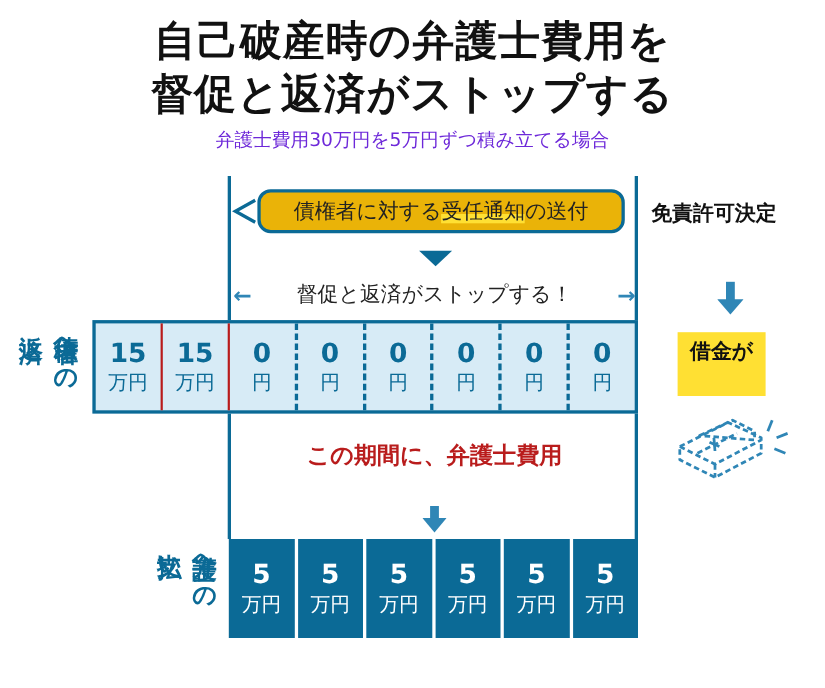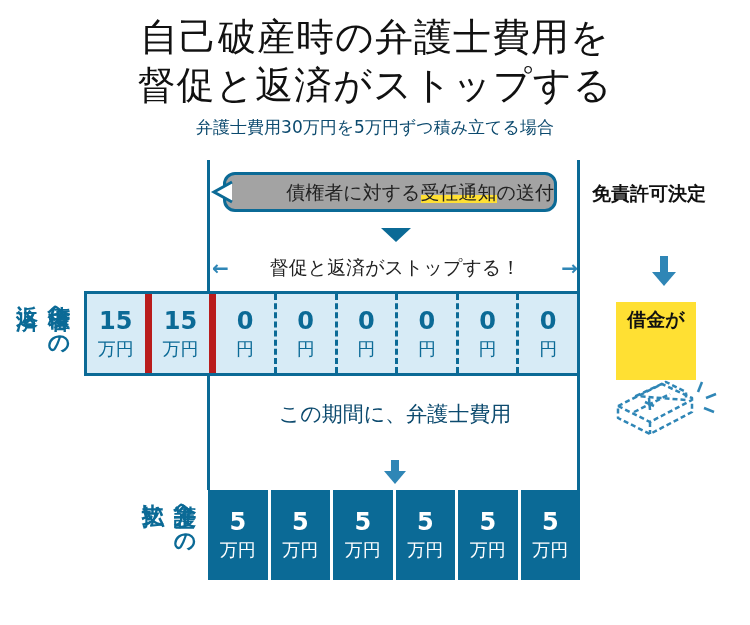--- a/index.html
+++ b/index.html
@@ -1,41 +1,41 @@
 <!DOCTYPE html>
 <html><head>
 <meta charset="utf-8">
 <style>
   html, body { margin:0; padding:0; }
   body { width:750px; height:625px; background:#ffffff; position:relative; overflow:hidden;
          font-family:"DejaVu Sans","Liberation Sans",sans-serif; color:#1a1a1a; }
   .abs { position:absolute; }
-  .title { left:0; width:750px; text-align:center; font-weight:normal; font-size:38px; line-height:46px; color:#111; letter-spacing:1px; }
-  .subtitle { left:0; width:750px; text-align:center; font-size:17px; color:#0c4a6e; top:116px; }
+  .title { left:0; width:750px; text-align:center; font-weight:bold; font-size:38px; line-height:46px; color:#111; letter-spacing:1px; }
+  .subtitle { left:0; width:750px; text-align:center; font-size:17px; color:#6d28d9; top:116px; }
   .vline { background:#0b6a96; width:3px; }
-  .bubble { left:223px; top:172px; width:334px; height:40px; border:3px solid #0b6a96; border-radius:12px; background:#a3a3a3;
-            box-sizing:border-box; font-size:19px; line-height:34px; text-align:right; color:#222; }
+  .bubble { left:234px; top:172px; width:334px; height:40px; border:3px solid #0b6a96; border-radius:12px; background:#eab308;
+            box-sizing:border-box; font-size:19px; line-height:34px; text-align:center; color:#222; }
   .bubble .hl { background:linear-gradient(transparent 62%, #ffe033 62%); }
   .tri-down { width:0; height:0; border-left:15px solid transparent; border-right:15px solid transparent; border-top:14px solid #0b6a96; }
   .stop { left:212px; top:255px; width:366px; font-size:19px; color:#222; display:flex; align-items:center; justify-content:space-between; }
   .arrow-h { color:#2f86b6; font-weight:bold; font-size:20px; }
   .row1 { left:84px; top:291px; width:496px; height:85px; border:3px solid #0b6a96; box-sizing:border-box; background:#d7ebf6; display:flex; }
   .cell1 { flex:1; display:flex; flex-direction:column; align-items:center; justify-content:center; color:#0b6a96; }
   .cell1 .num { font-weight:bold; font-size:24px; line-height:26px; }
   .cell1 .unit { font-size:18px; line-height:22px; margin-top:4px; }
-  .sep-solid { border-right:7px solid #b91c1c;text-align:center; }
+  .sep-solid { border-right:2px solid #b91c1c;text-align:center; }
   .sep-dash { border-right:3px dashed #0b6a96; }
   .vlabel { writing-mode:vertical-rl; font-weight:bold; color:#0b6a96; font-size:22px; letter-spacing:2px; }
-  .mid-text { left:210px; width:370px; top:400px; text-align:center; font-weight:normal; font-size:21px; line-height:28px; color:#0c4a6e; }
+  .mid-text { left:210px; width:370px; top:400px; text-align:center; font-weight:bold; font-size:21px; line-height:28px; color:#b91c1c; }
   .row2 { left:208px; top:490px; width:372px; height:90px; display:flex; gap:3px; }
   .cell2 { flex:1; background:#0b6a96; color:#fff; display:flex; flex-direction:column; align-items:center; justify-content:center; }
   .cell2 .num { font-weight:bold; font-size:24px; line-height:26px; }
   .cell2 .unit { font-size:18px; line-height:22px; margin-top:4px; }
-  .right-head { left:592px; top:180px; width:150px; font-weight:bold; font-size:19px; line-height:28px; color:#111;font-family:Liberation Serif, serif; }
-  .zero-box { left:616px; top:302px; width:80px; height:78px; background:#ffe033; font-weight:bold; font-size:19px; line-height:28px;
+  .right-head { left:592px; top:180px; width:150px; font-weight:bold; font-size:19px; line-height:28px; color:#111; }
+  .zero-box { left:616px; top:302px; width:80px; height:58px; background:#ffe033; font-weight:bold; font-size:19px; line-height:28px;
               text-align:center; color:#111; padding-top:3px; box-sizing:border-box; }
 </style>
 </head>
 <body>
 
 <div class="abs title" style="top:14px;">自己破産時の弁護士費用を</div>
 <div class="abs title" style="top:62px;">督促と返済がストップする</div>
 <div class="abs subtitle">弁護士費用30万円を5万円ずつ積み立てる場合</div>
 
 <div class="abs vline" style="left:207px; top:160px; height:330px;"></div>

